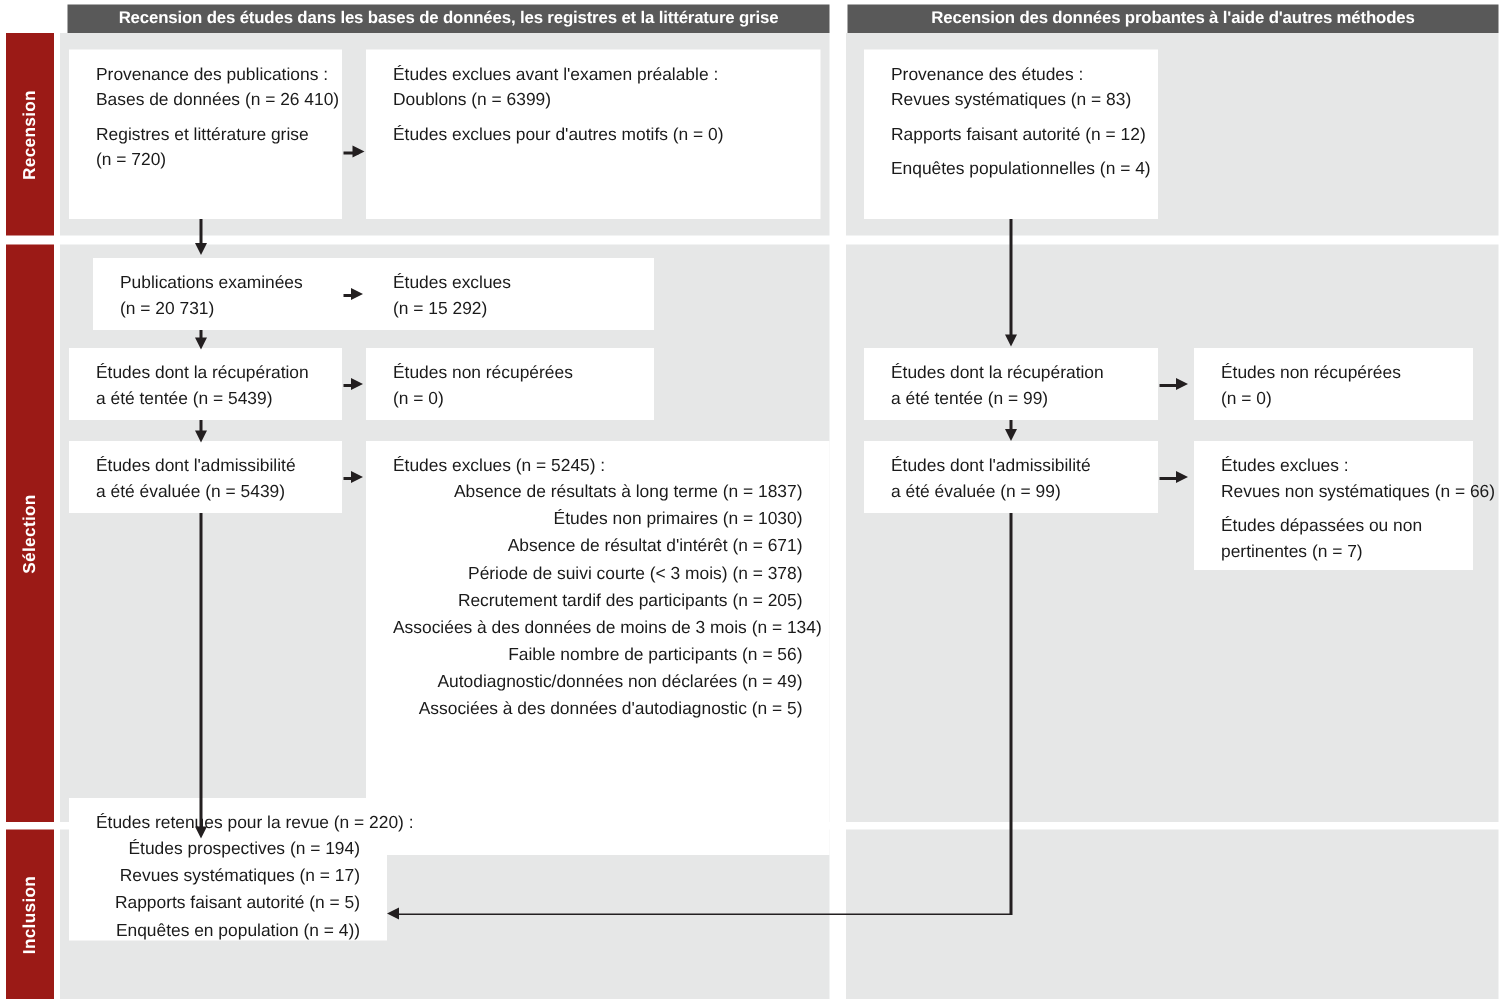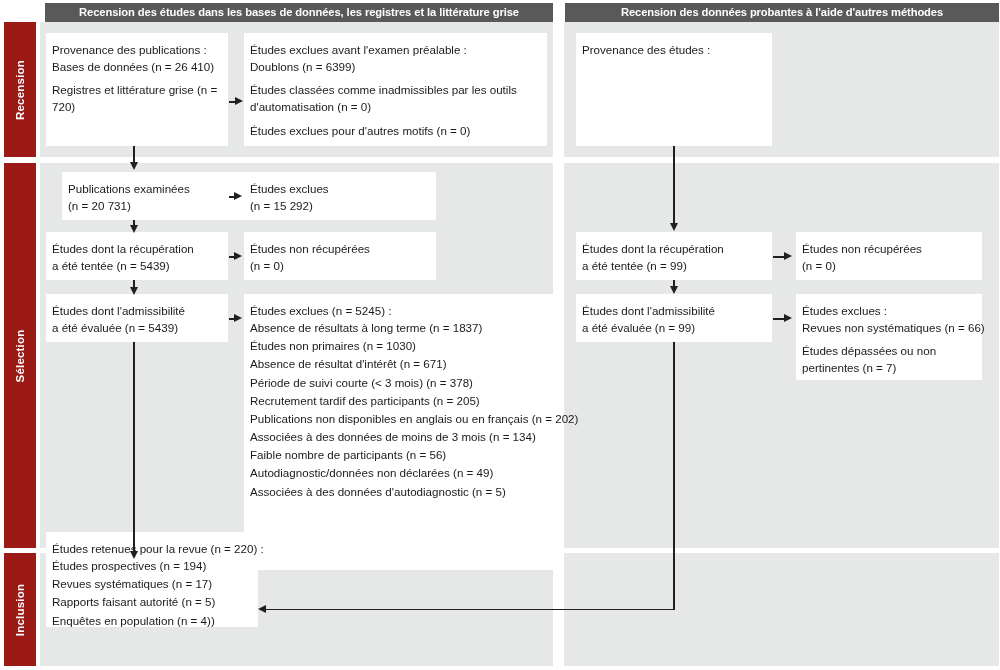--- a/index.html
+++ b/index.html
@@ -69,40 +69,40 @@
   #panel-screen-left  { left: 40px;  top: 163px; width: 513px; height: 385px; }
   #panel-screen-right { left: 564px; top: 163px; width: 435px; height: 385px; }
   #panel-incl-left    { left: 40px;  top: 553px; width: 513px; height: 113px; }
   #panel-incl-right   { left: 564px; top: 553px; width: 435px; height: 113px; }
 
   
   .box {
     position: absolute;
     background: #ffffff;
     box-sizing: border-box;
-    padding: 8px 6px;
+    padding: 8px 18px;
     font-size: 11.6px;
     color: #1a1a1a;
     line-height: 1.48;
   }
   .box .hd { white-space: nowrap; }
   .box ul {
     margin: 0;
     padding: 0;
     list-style: none;
   }
   .box ul li { white-space: nowrap; }
 
   
   .sub { margin-top: 6px; padding-left: 12px; }
   .sub li { margin-bottom: 6px; }
   .sub li:last-child { margin-bottom: 0; }
 
   
-  .tight li { margin-bottom: 1px; }
+  .tight li { margin-bottom: 1px; text-align: right; }
   .tight li:last-child { margin-bottom: 0; }
 
   
   .wrap { white-space: normal !important; }
 
   
   #box-sources       { left: 46px;  top: 33px;  width: 182px; height: 113px; }
   #box-pre-excluded  { left: 244px; top: 33px;  width: 303px; height: 113px; }
   #box-other-sources { left: 576px; top: 33px;  width: 196px; height: 113px; }
 
@@ -186,27 +186,31 @@
     <ul class="sub">
       <li>Bases de données (n = 26 410)</li>
       <li class="wrap">Registres et littérature grise (n = 720)</li>
     </ul>
   </div>
 
   <div class="box" id="box-pre-excluded">
     <div class="hd">Études exclues avant l'examen préalable :</div>
     <ul class="sub">
       <li>Doublons (n = 6399)</li>
-      <li class="wrap">Études classées comme inadmissibles par les outils d'automatisation (n = 0)</li>
       <li>Études exclues pour d'autres motifs (n = 0)</li>
     </ul>
   </div>
 
   <div class="box" id="box-other-sources">
     <div class="hd">Provenance des études :</div>
+    <ul class="sub">
+      <li>Revues systématiques (n = 83)</li>
+      <li>Rapports faisant autorité (n = 12)</li>
+      <li>Enquêtes populationnelles (n = 4)</li>
+    </ul>
   </div>
 
   <div class="box" id="box-records-screened">
     <div>Publications examinées</div>
     <div>(n = 20 731)</div>
   </div>
   <div class="box" id="box-records-excluded">
     <div>Études exclues</div>
     <div>(n = 15 292)</div>
   </div>
@@ -226,21 +230,20 @@
   </div>
 
   <div class="box" id="box-excluded-list">
     <div class="hd">Études exclues (n = 5245) :</div>
     <ul class="sub tight">
       <li>Absence de résultats à long terme (n = 1837)</li>
       <li>Études non primaires (n = 1030)</li>
       <li>Absence de résultat d'intérêt (n = 671)</li>
       <li>Période de suivi courte (&lt; 3 mois) (n = 378)</li>
       <li>Recrutement tardif des participants (n = 205)</li>
-      <li>Publications non disponibles en anglais ou en français (n = 202)</li>
       <li>Associées à des données de moins de 3 mois (n = 134)</li>
       <li>Faible nombre de participants (n = 56)</li>
       <li>Autodiagnostic/données non déclarées (n = 49)</li>
       <li>Associées à des données d'autodiagnostic (n = 5)</li>
     </ul>
   </div>
 
   <div class="box" id="box-r-retrieval">
     <div>Études dont la récupération</div>
     <div>a été tentée (n = 99)</div>

